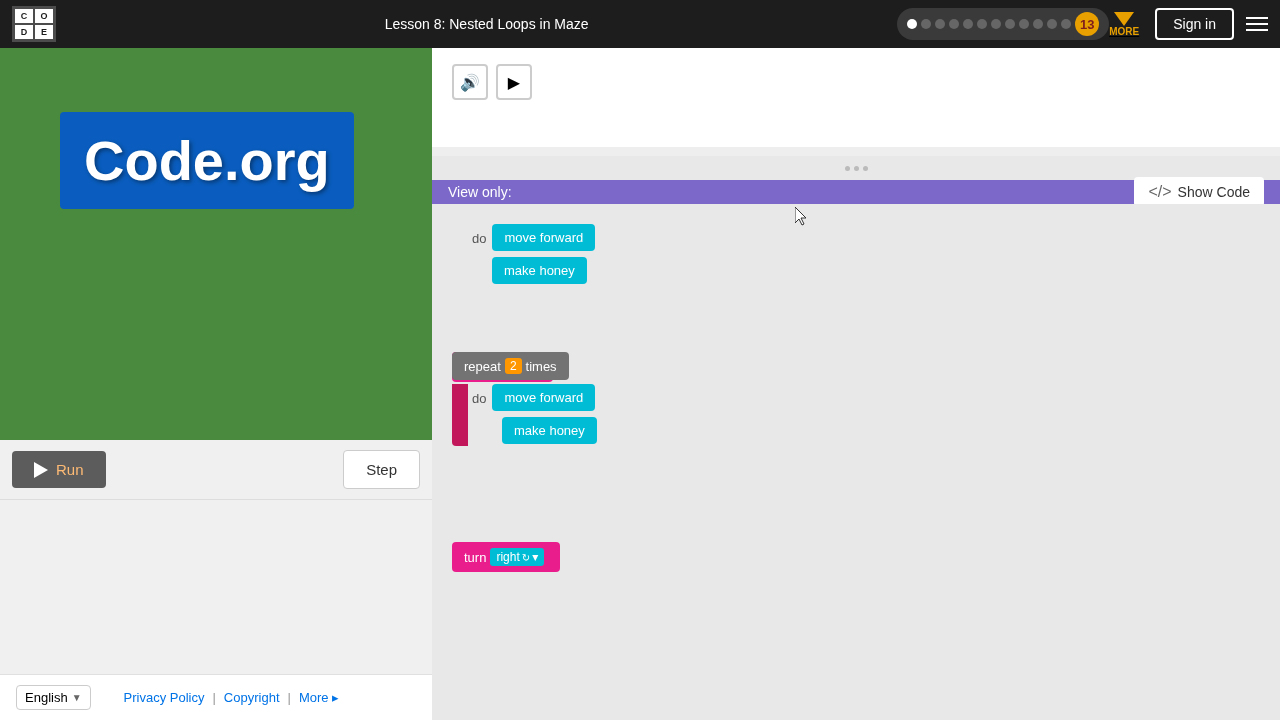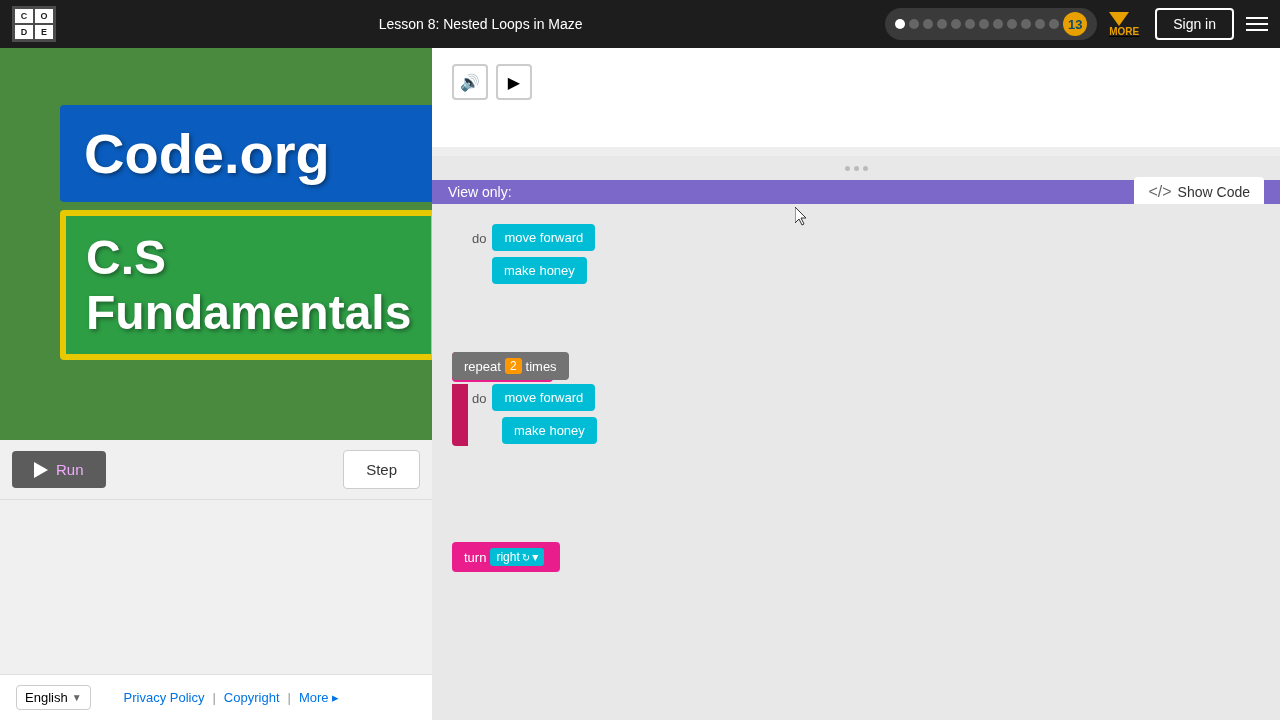--- a/index.html
+++ b/index.html
@@ -27,25 +27,25 @@
     }
     #progress-area {
       display: flex; align-items: center; background: #3a3a3a; border-radius: 20px;
       padding: 4px 10px; gap: 4px;
     }
     .progress-dot {
       width: 10px; height: 10px; border-radius: 50%; background: #666;
     }
     .progress-dot.current { background: white; }
     #progress-badge {
-      background: #e8a000; color: #0c4a6e; border-radius: 50%; width: 24px; height: 24px;
+      background: #e8a000; color: #7f1d1d; border-radius: 50%; width: 24px; height: 24px;
       display: flex; align-items: center; justify-content: center; font-weight: bold; font-size: 13px;
     }
     #more-btn {
-      display: flex; flex-direction: column; margin-left: 12px; cursor: pointer; text-decoration: underline;
+      display: flex; flex-direction: column; align-items: center; cursor: pointer; text-decoration: underline;
     }
     #more-btn .triangle { width: 0; height: 0; border-left: 10px solid transparent; border-right: 10px solid transparent; border-top: 14px solid #e8a000; }
     #more-btn span { color: #e8a000; font-size: 10px; font-weight: bold; }
     #sign-in-btn {
       background: transparent; border: 2px solid white; color: white; padding: 6px 16px;
       border-radius: 4px; cursor: pointer; font-size: 14px; margin-left: 16px;
     }
     #hamburger {
       background: none; border: none; cursor: pointer; margin-left: 12px;
       display: flex; flex-direction: column; gap: 4px;
@@ -65,42 +65,42 @@
     #game-area {
       width: 432px; height: 392px; background: #4a8a3f; position: relative; overflow: hidden;
     }
     
     .game-bg {
       position: absolute; top: 0; left: 0; width: 100%; height: 100%;
       background: #4a8a3f;
     }
     
     #codeorg-overlay {
-      position: absolute; top: 57px; left: 60px; z-index: 10;
+      position: absolute; top: 64px; left: 60px; z-index: 10;
     }
     #codeorg-blue-box {
       background: #0a5dbe; padding: 16px 24px; border-radius: 4px; margin-bottom: 8px;
     }
     #codeorg-blue-box .code-org-text {
       color: white; font-size: 56px; font-weight: bold; text-shadow: 2px 2px 4px rgba(0,0,0,0.4);
     }
     #codeorg-green-box {
       background: #2e9e45; border: 6px solid #e8c800; padding: 14px 20px; border-radius: 4px;
     }
     #codeorg-green-box .cs-text {
       color: white; font-size: 48px; font-weight: bold; text-shadow: 2px 2px 4px rgba(0,0,0,0.4);
     }
 
     
     #game-controls {
       display: flex; align-items: center; padding: 10px 12px; gap: 12px; background: #f0f0f0;
       border-bottom: 1px solid #ddd;
     }
     #run-btn {
-      display: flex; align-items: center; gap: 8px; background: #5c5c5c; color: #f0abfc;
+      display: flex; align-items: center; gap: 8px; background: #5c5c5c; color: #fdba74;
       border: none; border-radius: 4px; padding: 10px 22px; font-size: 15px; cursor: pointer;
     }
     #run-btn .play-triangle { width: 0; height: 0; border-top: 8px solid transparent; border-bottom: 8px solid transparent; border-left: 14px solid white; }
     #step-btn {
       background: white; color: #333; border: 1px solid #ccc; border-radius: 4px;
       padding: 10px 22px; font-size: 15px; cursor: pointer; margin-left: auto;
     }
 
     
     #footer {
@@ -242,23 +242,20 @@
 <div id="main">
 
   <div id="left-panel">
 
     <div id="game-area">
       <div class="game-bg"></div>
 
       <div id="codeorg-overlay">
         <div id="codeorg-blue-box">
           <span class="code-org-text">Code.org</span>
-        </div>
-        <div id="codeorg-green-box">
-          <span class="cs-text">C.S Fundamentals</span>
         </div>
       </div>
     </div>
 
     <div id="game-controls">
       <button id="run-btn">
         <div class="play-triangle"></div>
         <span>Run</span>
       </button>
       <button id="step-btn">Step</button>

